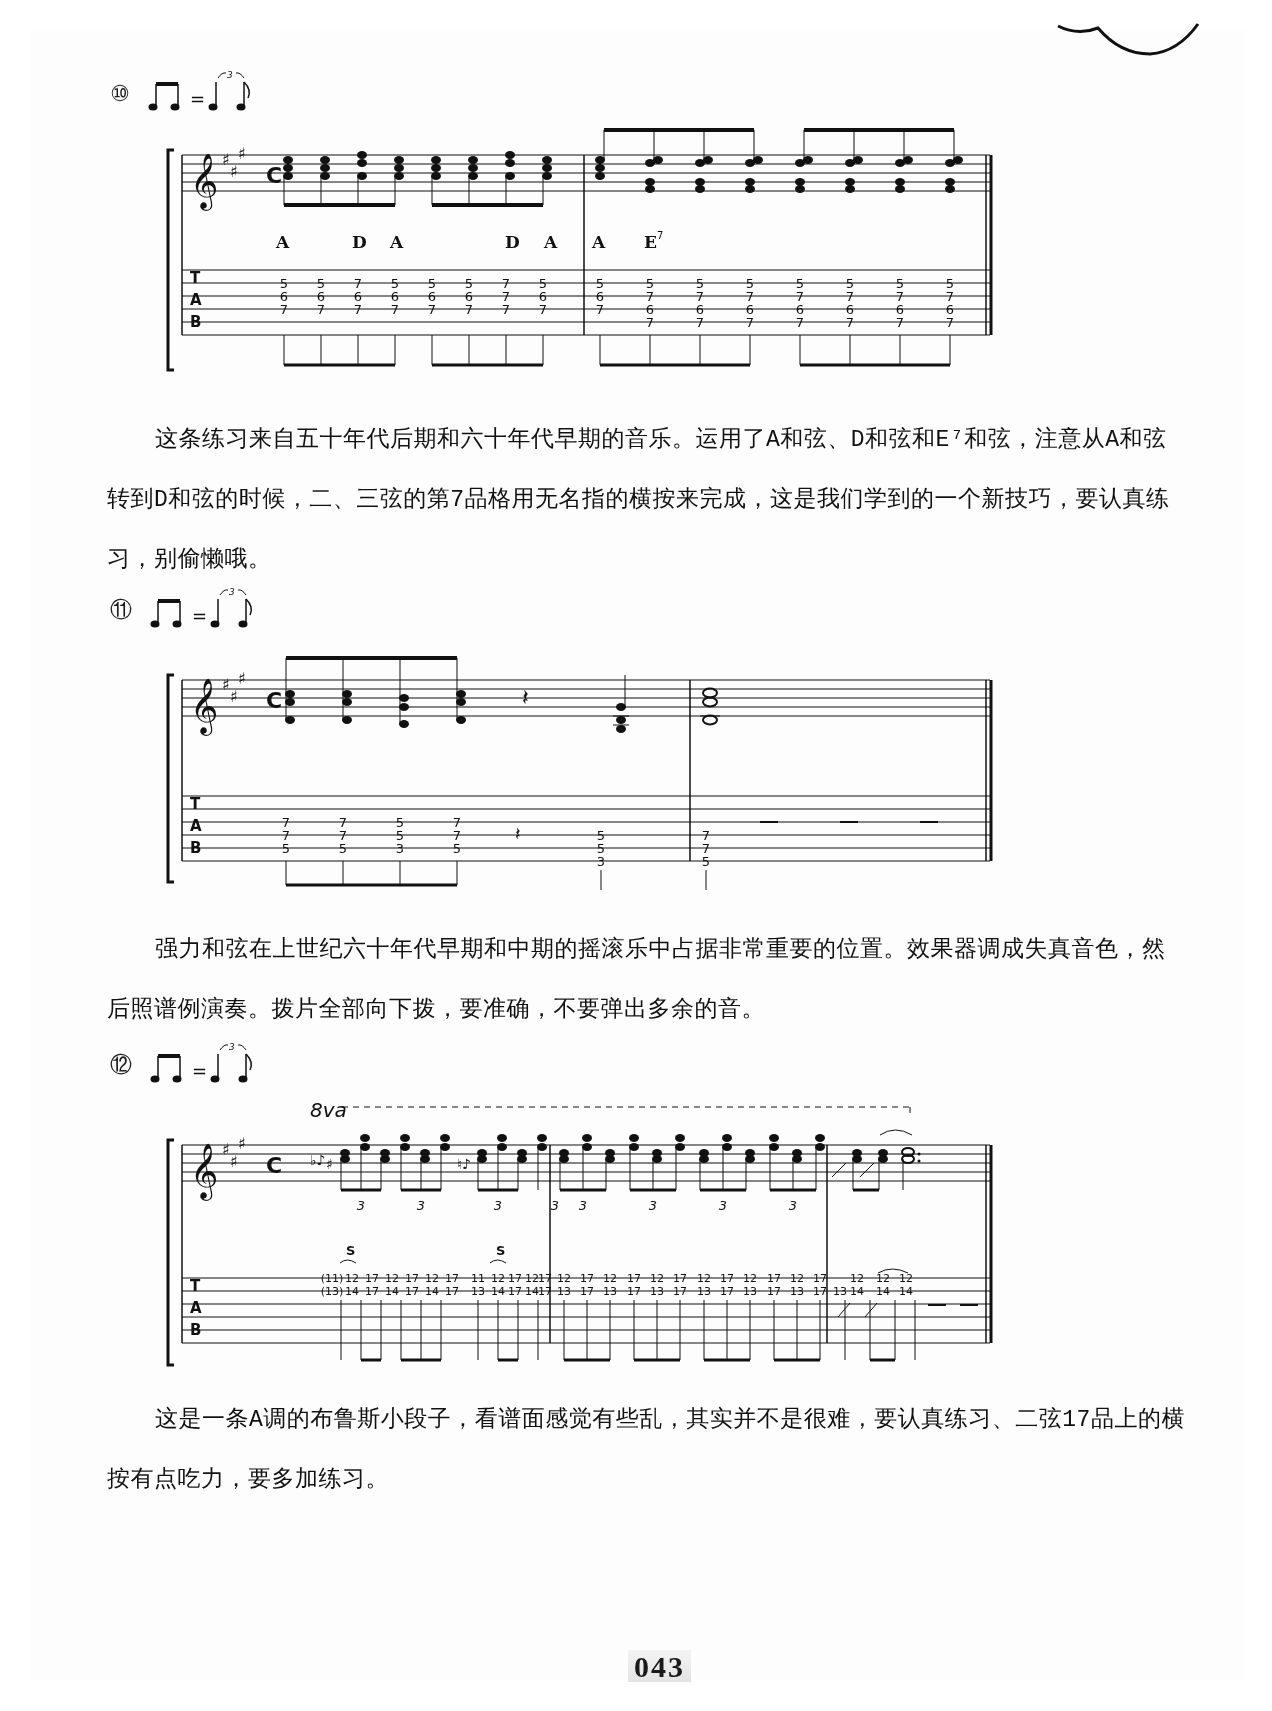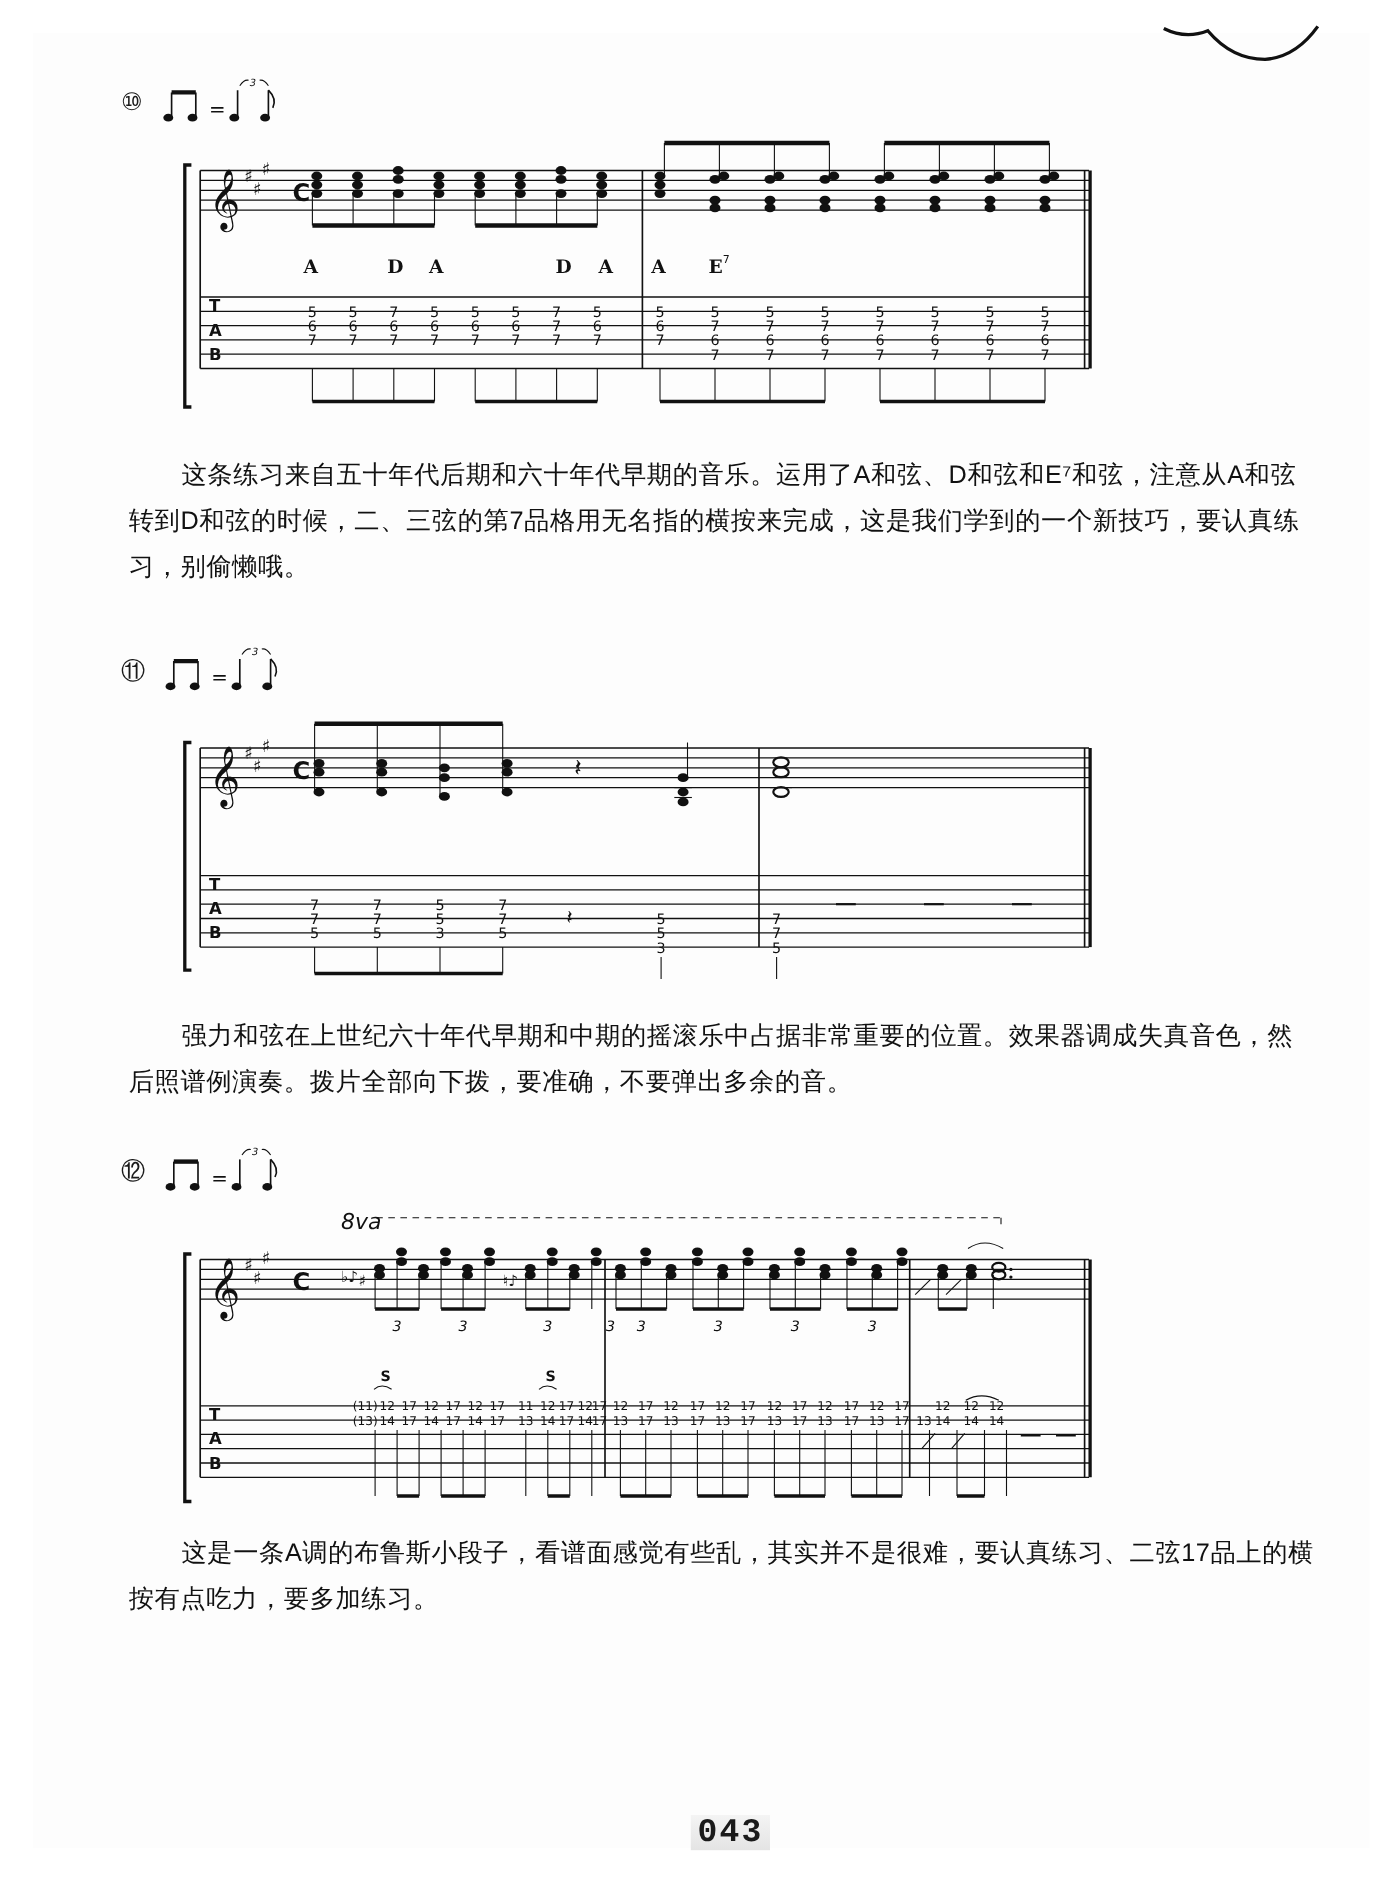--- a/index.html
+++ b/index.html
@@ -4,25 +4,25 @@
 <style>
   html, body { margin: 0; padding: 0; background: #ffffff; }
   body { width: 1272px; height: 1711px; position: relative; overflow: hidden;
          font-family: "DejaVu Serif", "Liberation Serif", serif; color: #1a1a1a; }
   .page { position: absolute; left: 30px; top: 30px; width: 1215px; height: 1650px; background: #fdfdfd; }
   .corner-deco { position: absolute; left: 1050px; top: 20px; width: 160px; height: 50px; }
   .ex-header { position: absolute; display: flex; align-items: center; gap: 18px; }
   .ex-num { font-size: 22px; font-family: "DejaVu Sans", sans-serif; }
   .swing { width: 120px; height: 50px; }
   .system { position: absolute; }
-  .para { position: absolute; left: 117px; width: 1080px; font-size: 23px; line-height: 42px;
-          font-family: Liberation Sans, sans-serif; letter-spacing: 0.5px; color: #111; }
+  .para { position: absolute; left: 107px; width: 1080px; font-size: 23px; line-height: 60px;
+          font-family: Liberation Mono, monospace; letter-spacing: 0.5px; color: #111; }
   .para p { margin: 0; text-indent: 48px; }
   .page-num { position: absolute; left: 628px; top: 1650px; font-size: 30px; font-weight: bold;
-              font-family: Liberation Mono, monospace; letter-spacing: 2px;
+              font-family: Liberation Serif, serif; letter-spacing: 2px;
               background: linear-gradient(#f4f4f4, #e4e4e4); padding: 0 6px; height: 32px; overflow: hidden; }
   svg text { font-family: "DejaVu Sans", "Liberation Sans", sans-serif; }
   .tabnum { font-size: 13px; fill: #111; }
   .chordname { font-family: "DejaVu Serif", "Liberation Serif", serif; font-weight: bold; font-size: 17px; fill: #111; }
 </style>
 </head>
 <body>
 
 <div class="page"></div>
 

